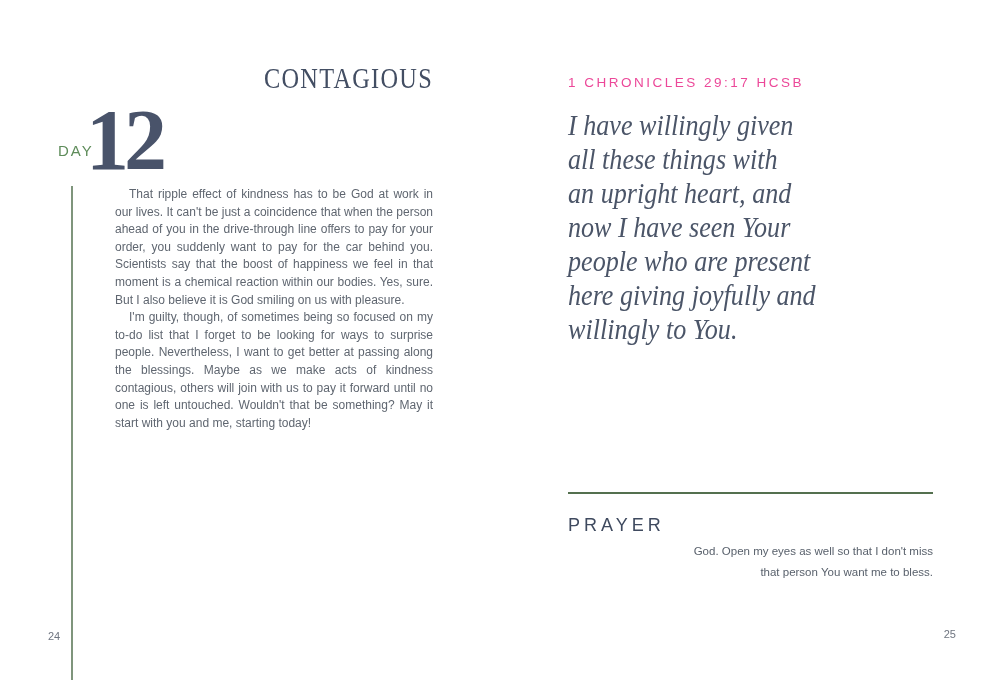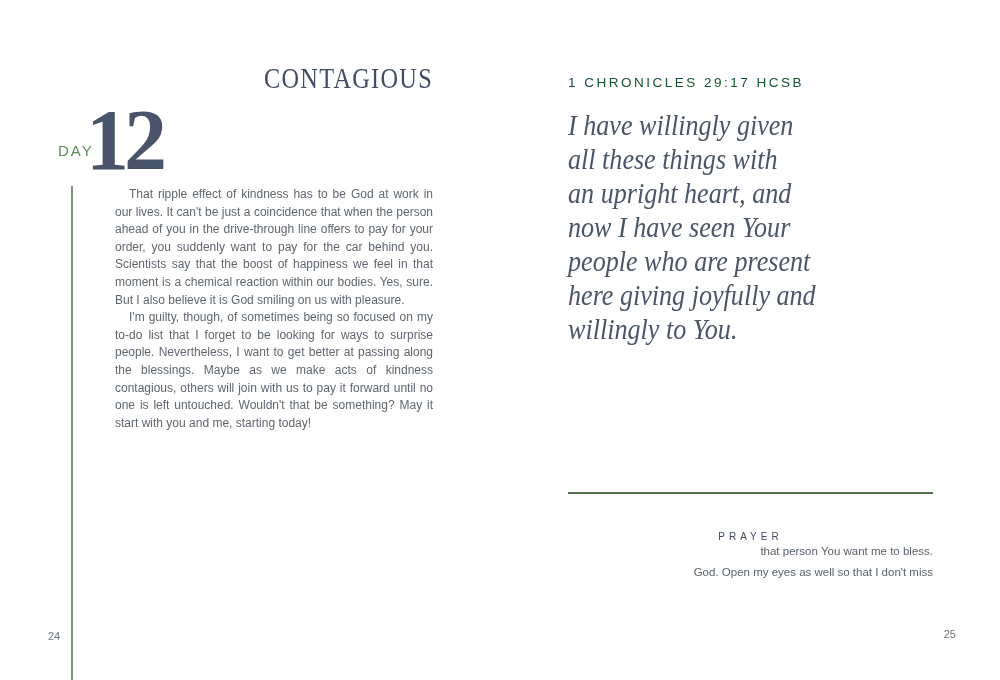--- a/index.html
+++ b/index.html
@@ -43,37 +43,37 @@
   }
   .page-num {
     position:absolute; font-size:11px; color:#6f7580;
   }
   .page-num.left  { left:48px; top:630px; }
   .page-num.right { right:44px; top:628px; }
 
   
   .scripture-ref {
     position:absolute; left:568px; top:75px;
-    font-size:13.5px; letter-spacing:2.5px; color:#14532d;
+    font-size:13.5px; letter-spacing:2.5px; color:#ec4899;
     white-space:nowrap;
   }
   .verse {
     position:absolute; left:568px; top:108px; width:400px;
     font-family:"Liberation Serif", serif; font-style:italic;
     font-size:30px; line-height:34px; color:#4b5568;
     transform:scaleX(.87); transform-origin:0 0;
     white-space:nowrap;
   }
   .divider {
     position:absolute; left:568px; top:492px; width:365px; height:2px;
     background:#54704f;
   }
   .prayer-heading {
     position:absolute; left:568px; top:515px; width:365px;
-    text-align:center; font-size:10px; letter-spacing:4px; color:#3f4a5f;margin-top:16px;
+    text-align:left; font-size:18px; letter-spacing:4px; color:#3f4a5f;
   }
   .prayer-text {
     position:absolute; left:518px; top:541px; width:415px;
     text-align:right; font-size:11.5px; line-height:20.5px; color:#59616c;
     white-space:nowrap;
   }
 </style>
 </head>
 <body>
 
@@ -105,19 +105,19 @@
       <div class="line">people who are present</div>
       <div class="line">here giving joyfully and</div>
       <div class="line">willingly to You.</div>
     </div>
 
   <div class="divider"></div>
 
   <div class="prayer-heading">PRAYER</div>
 
   <div class="prayer-text">
+      <div class="line">God. Open my eyes as well so that I don't miss</div>
       <div class="line">that person You want me to bless.</div>
-      <div class="line">God. Open my eyes as well so that I don't miss</div>
     </div>
 
   <div class="page-num right">25</div>
 
 </div>
 
 </body></html>

